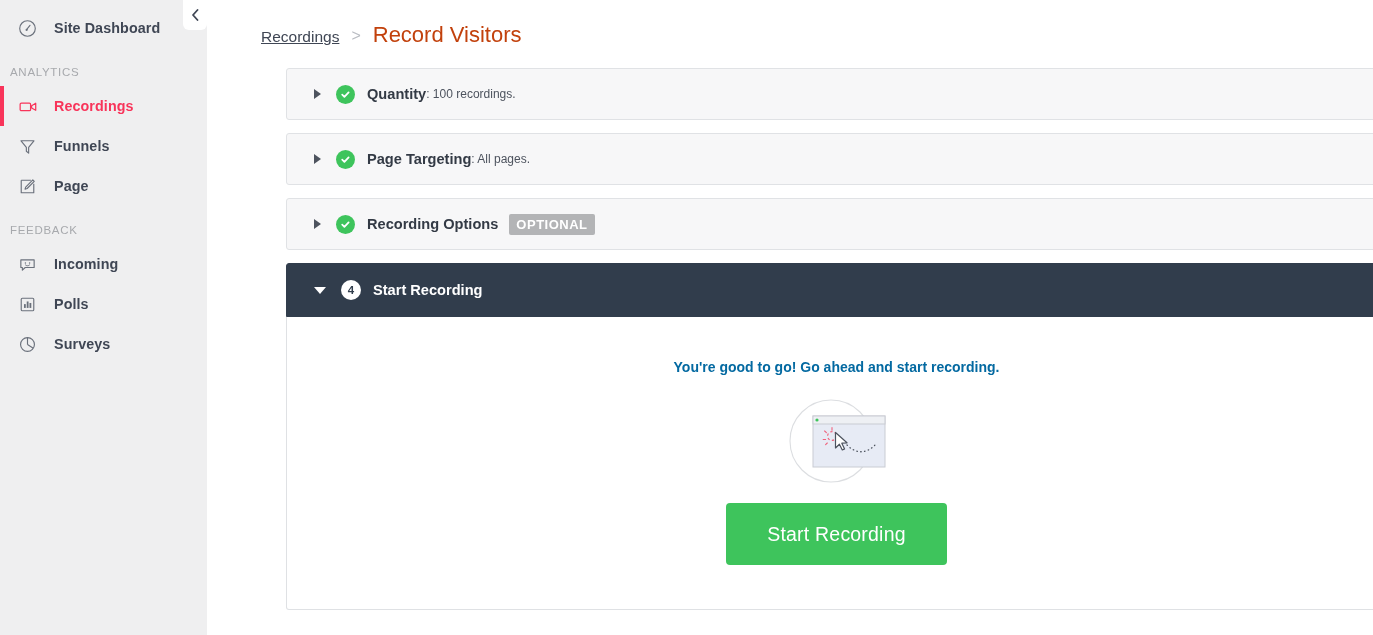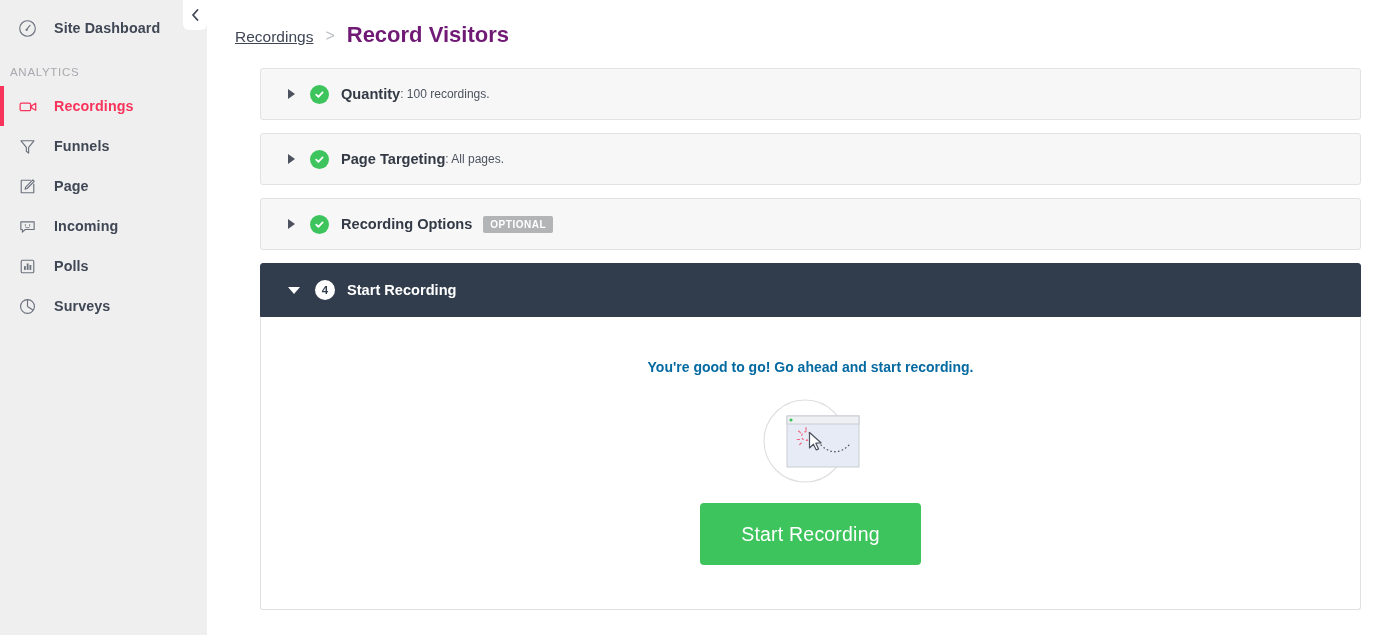--- a/index.html
+++ b/index.html
@@ -2,21 +2,21 @@
 <html><head>
 <meta charset="utf-8">
 <style>
   * { box-sizing: border-box; margin: 0; padding: 0; }
   html, body {
     width: 1373px; height: 635px;
     background: #ffffff;
     font-family: "Liberation Sans", sans-serif;
     overflow: hidden;
   }
-  .app { position: relative; width: 1373px; height: 635px; display: flex; }
+  .app { position: relative; width: 1373px; height: 635px; display: flex; gap: 26px; }
 
   
   .sidebar {
     width: 207px; height: 635px;
     background: #efeff0;
     flex: 0 0 207px;
     position: relative;
     padding-top: 8px;
   }
   .nav-item {
@@ -93,22 +93,22 @@
   }
   .crumb-sep {
     font-size: 16px;
     color: #b9bcc2;
     font-weight: normal;
     position: relative;
     top: -1px;
   }
   .crumb-current {
     font-size: 22px;
-    color: #701a75;
-    font-weight: bold;
+    color: #c2410c;
+    font-weight: normal;
   }
 
   .panels {
     margin: 20px 12px 0 53px;
     width: 1101px;
   }
   .panel {
     border: 1px solid #e0e2e5;
     background: #f7f7f8;
     border-radius: 3px;
@@ -150,21 +150,21 @@
   }
   .panel-sub {
     font-size: 12px;
     color: #4d535e;
     font-weight: normal;
   }
   .badge-optional {
     margin-left: 11px;
     background: #b3b4b6;
     color: #ffffff;
-    font-size: 10px;
+    font-size: 13px;
     font-weight: bold;
     letter-spacing: .5px;
     padding: 3px 7px 3px 7px;
     border-radius: 2px;
     position: relative;
     top: 0px;
   }
 
   
   .panel.dark {
@@ -277,20 +277,21 @@
     <div class="nav-item">
       <span class="ico">
         <svg width="19" height="19" viewBox="0 0 20 20">
           <path d="M3.4 3.4 L13.6 3.4 M3.4 3.4 L3.4 16.6 L16.6 16.6 L16.6 7" fill="none" stroke="#6b717c" stroke-width="1.2" stroke-linejoin="round"></path>
           <path d="M15.6 3.1 L17.1 4.6 L9.6 12.1 L7.4 12.8 L8.1 10.6 Z" fill="none" stroke="#6b717c" stroke-width="1.2" stroke-linejoin="round"></path>
         </svg>
       </span>
       <span class="lbl">Page</span>
     </div>
 
+    <div class="nav-group-title">FEEDBACK</div>
 
     <div class="nav-item">
       <span class="ico">
         <svg width="19" height="19" viewBox="0 0 20 20">
           <path d="M3 5.2 L17 5.2 L17 13.2 L7.6 13.2 L4.6 16 L4.6 13.2 L3 13.2 Z" fill="none" stroke="#6b717c" stroke-width="1.2" stroke-linejoin="round"></path>
           <circle cx="7.8" cy="8.5" r="0.75" fill="#6b717c"></circle>
           <circle cx="12.2" cy="8.5" r="0.75" fill="#6b717c"></circle>
           <path d="M7.9 10.6 C8.9 11.7 11.1 11.7 12.1 10.6" fill="none" stroke="#6b717c" stroke-width="1.05" stroke-linecap="round"></path>
         </svg>
       </span>

